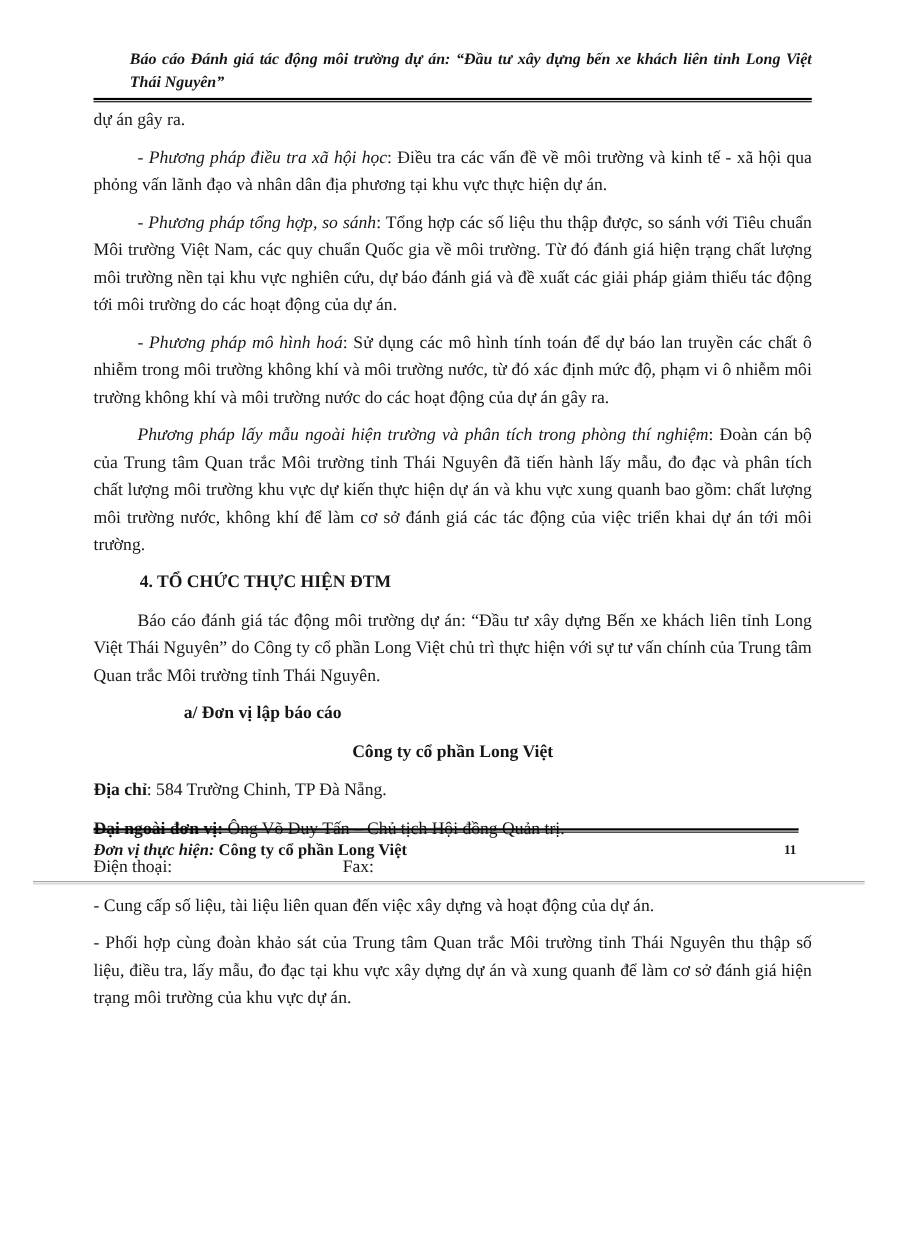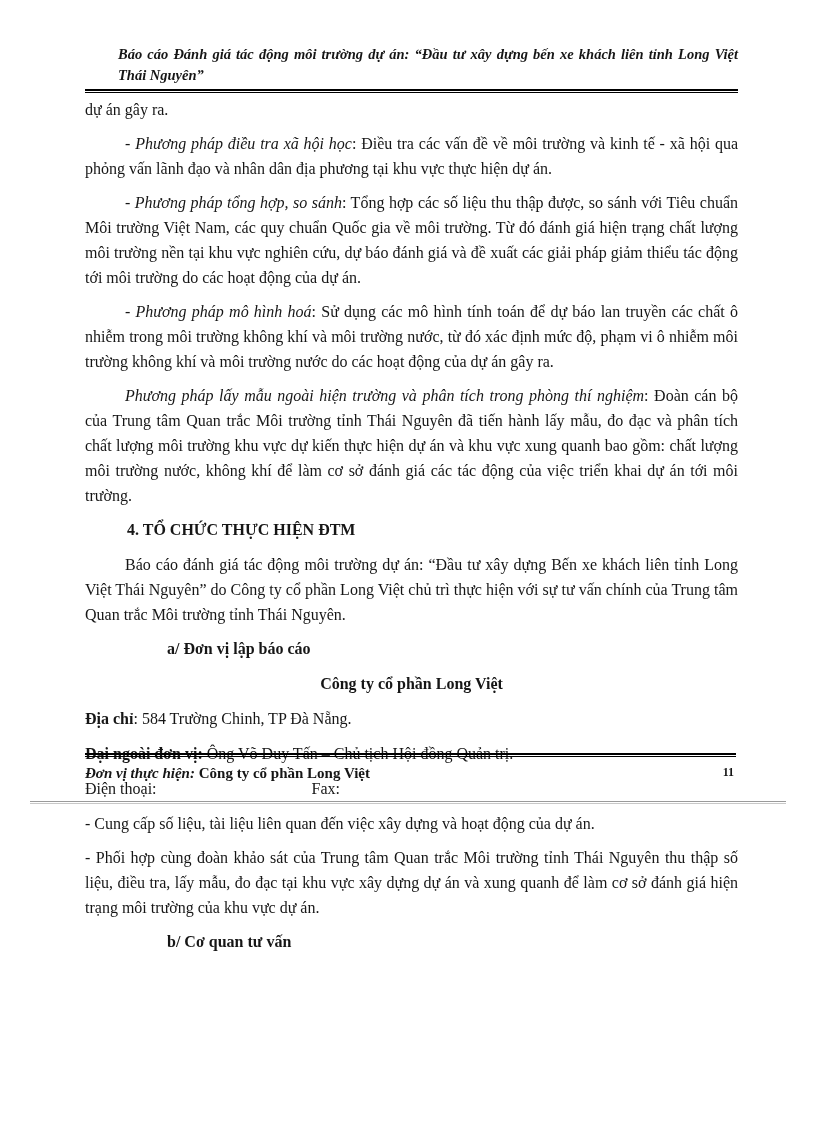--- a/index.html
+++ b/index.html
@@ -60,21 +60,21 @@
     font-weight: bold;
     text-align: center;
     margin-bottom: 10px;
   }
   .contact-line { margin-bottom: 10px; text-align: left; }
   .fax-label { margin-left: 155px; }
   
   .footer {
     position: absolute;
     left: 85px;
-    right: 80px;
+    right: 90px;
     bottom: 38px;
   }
   .footer-rule {
     height: 4px;
     border-top: 2px solid #000;
     border-bottom: 1px solid #000;
     margin-bottom: 8px;
   }
   .footer-row {
     display: flex;
@@ -142,21 +142,20 @@
     </div>
 
     <div class="para contact-line">
       <span>Điện thoại:</span><span class="fax-label">Fax:</span>
     </div>
 
     <div class="para">- Cung cấp số liệu, tài liệu liên quan đến việc xây dựng và hoạt động của dự án.</div>
 
     <div class="para">- Phối hợp cùng đoàn khảo sát của Trung tâm Quan trắc Môi trường tỉnh Thái Nguyên thu thập số liệu, điều tra, lấy mẫu, đo đạc tại khu vực xây dựng dự án và xung quanh để làm cơ sở đánh giá hiện trạng môi trường của khu vực dự án.</div>
 
-    <div class="sub-label">b/ Cơ quan tư vấn</div>
 
   </div>
 
   <div class="footer">
     <div class="footer-rule"></div>
     <div class="footer-row">
       <div class="footer-left">
         <span class="f-label">Đơn vị thực hiện:</span><span> Công ty cổ phần Long Việt</span>
       </div>
       <div class="footer-page">11</div>

